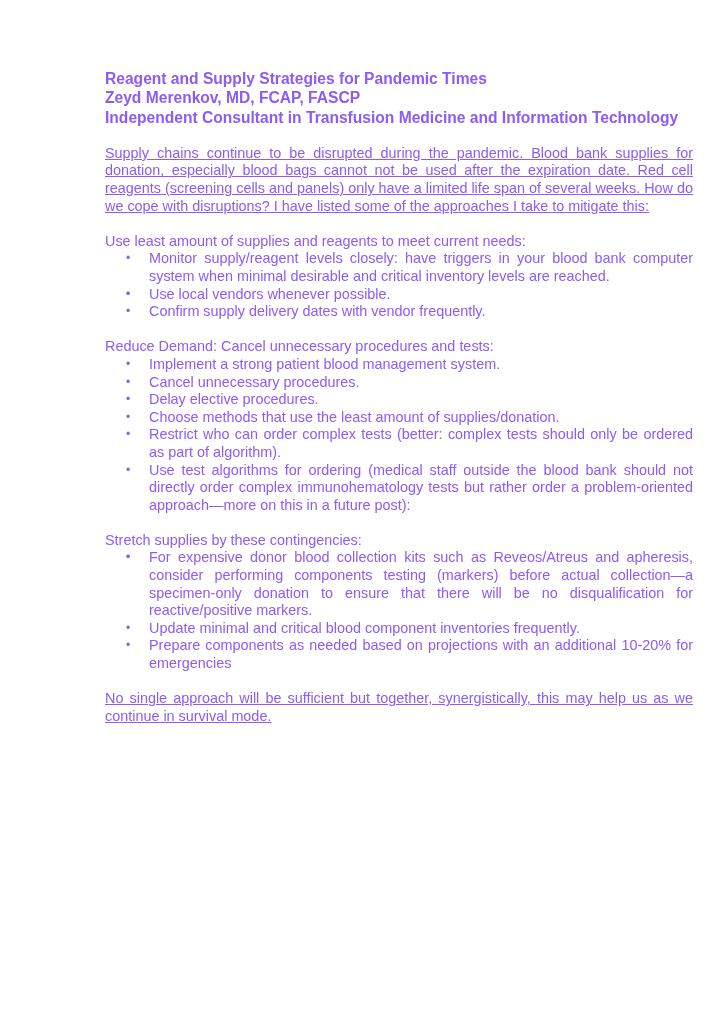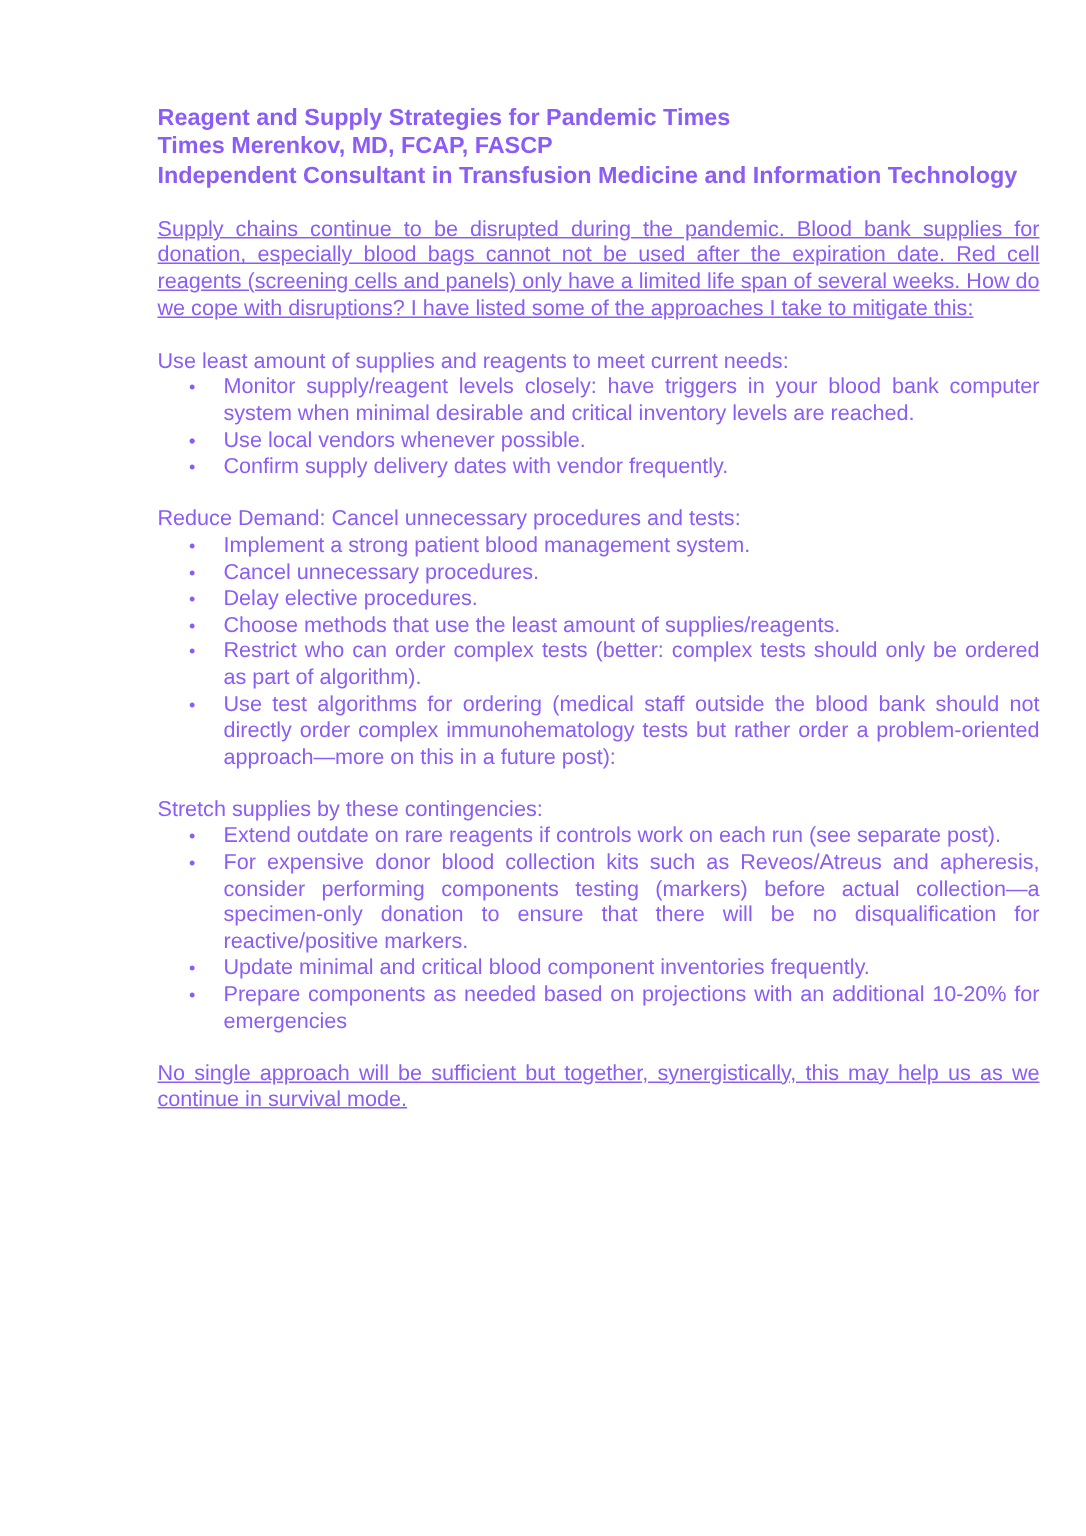--- a/index.html
+++ b/index.html
@@ -46,21 +46,21 @@
       left: 21px;
       top: 0;
       font-size: 12px;
     }
   </style>
 </head>
 <body>
 
 <div class="page">
   <p class="title">Reagent and Supply Strategies for Pandemic Times</p>
-  <p class="title">Times Merenkov, MD, FCAP, FASCP</p>
+  <p class="title">Zeyd Merenkov, MD, FCAP, FASCP</p>
   <p class="title">Independent Consultant in Transfusion Medicine and Information Technology</p>
 
   <div class="gap"></div>
 
   <p class="para">Supply chains continue to be disrupted during the pandemic.  Blood bank supplies for donation, especially blood bags cannot not be used after the expiration date.  Red cell reagents (screening cells and panels) only have a limited life span of several weeks.  How do we cope with disruptions?  I have listed some of the approaches I take to mitigate this:</p>
 
   <div class="gap"></div>
 
   <div>
     <p class="section-heading">Use least amount of supplies and reagents to meet current needs:</p>
@@ -73,32 +73,32 @@
   </div>
 
   <div class="gap"></div>
 
   <div>
     <p class="section-heading">Reduce Demand:  Cancel unnecessary procedures and tests:</p>
     <ul class="bullets">
       <li><span class="bullet">•</span><span>Implement a strong patient blood management system.</span></li>
       <li><span class="bullet">•</span><span>Cancel unnecessary procedures.</span></li>
       <li><span class="bullet">•</span><span>Delay elective procedures.</span></li>
-      <li><span class="bullet">•</span><span>Choose methods that use the least amount of supplies/reagents.</span></li>
+      <li><span class="bullet">•</span><span>Choose methods that use the least amount of supplies/donation.</span></li>
       <li><span class="bullet">•</span><span>Restrict who can order complex tests (better:  complex tests should only be ordered as part of algorithm).</span></li>
       <li><span class="bullet">•</span><span>Use test algorithms for ordering (medical staff outside the blood bank should not directly order complex immunohematology tests but rather order a problem-oriented approach—more on this in a future post):</span></li>
     </ul>
   </div>
 
   <div class="gap"></div>
 
   <div>
     <p class="section-heading">Stretch supplies by these contingencies:</p>
     <ul class="bullets">
-      <li><span class="bullet">•</span><span>Extend outdate on rare reagents if controls work on each run (see separate post).</span></li>
+      <li><span class="bullet">•</span></li>
       <li><span class="bullet">•</span><span>For expensive donor blood collection kits such as Reveos/Atreus and apheresis, consider performing components testing (markers) before actual collection—a specimen-only donation to ensure that there will be no disqualification for reactive/positive markers.</span></li>
       <li><span class="bullet">•</span><span>Update minimal and critical blood component inventories frequently.</span></li>
       <li><span class="bullet">•</span><span>Prepare components as needed based on projections with an additional 10-20% for emergencies</span></li>
     </ul>
   </div>
 
   <div class="gap"></div>
 
   <p class="para">No single approach will be sufficient but together, synergistically, this may help us as we continue in survival mode.</p>
 </div>

